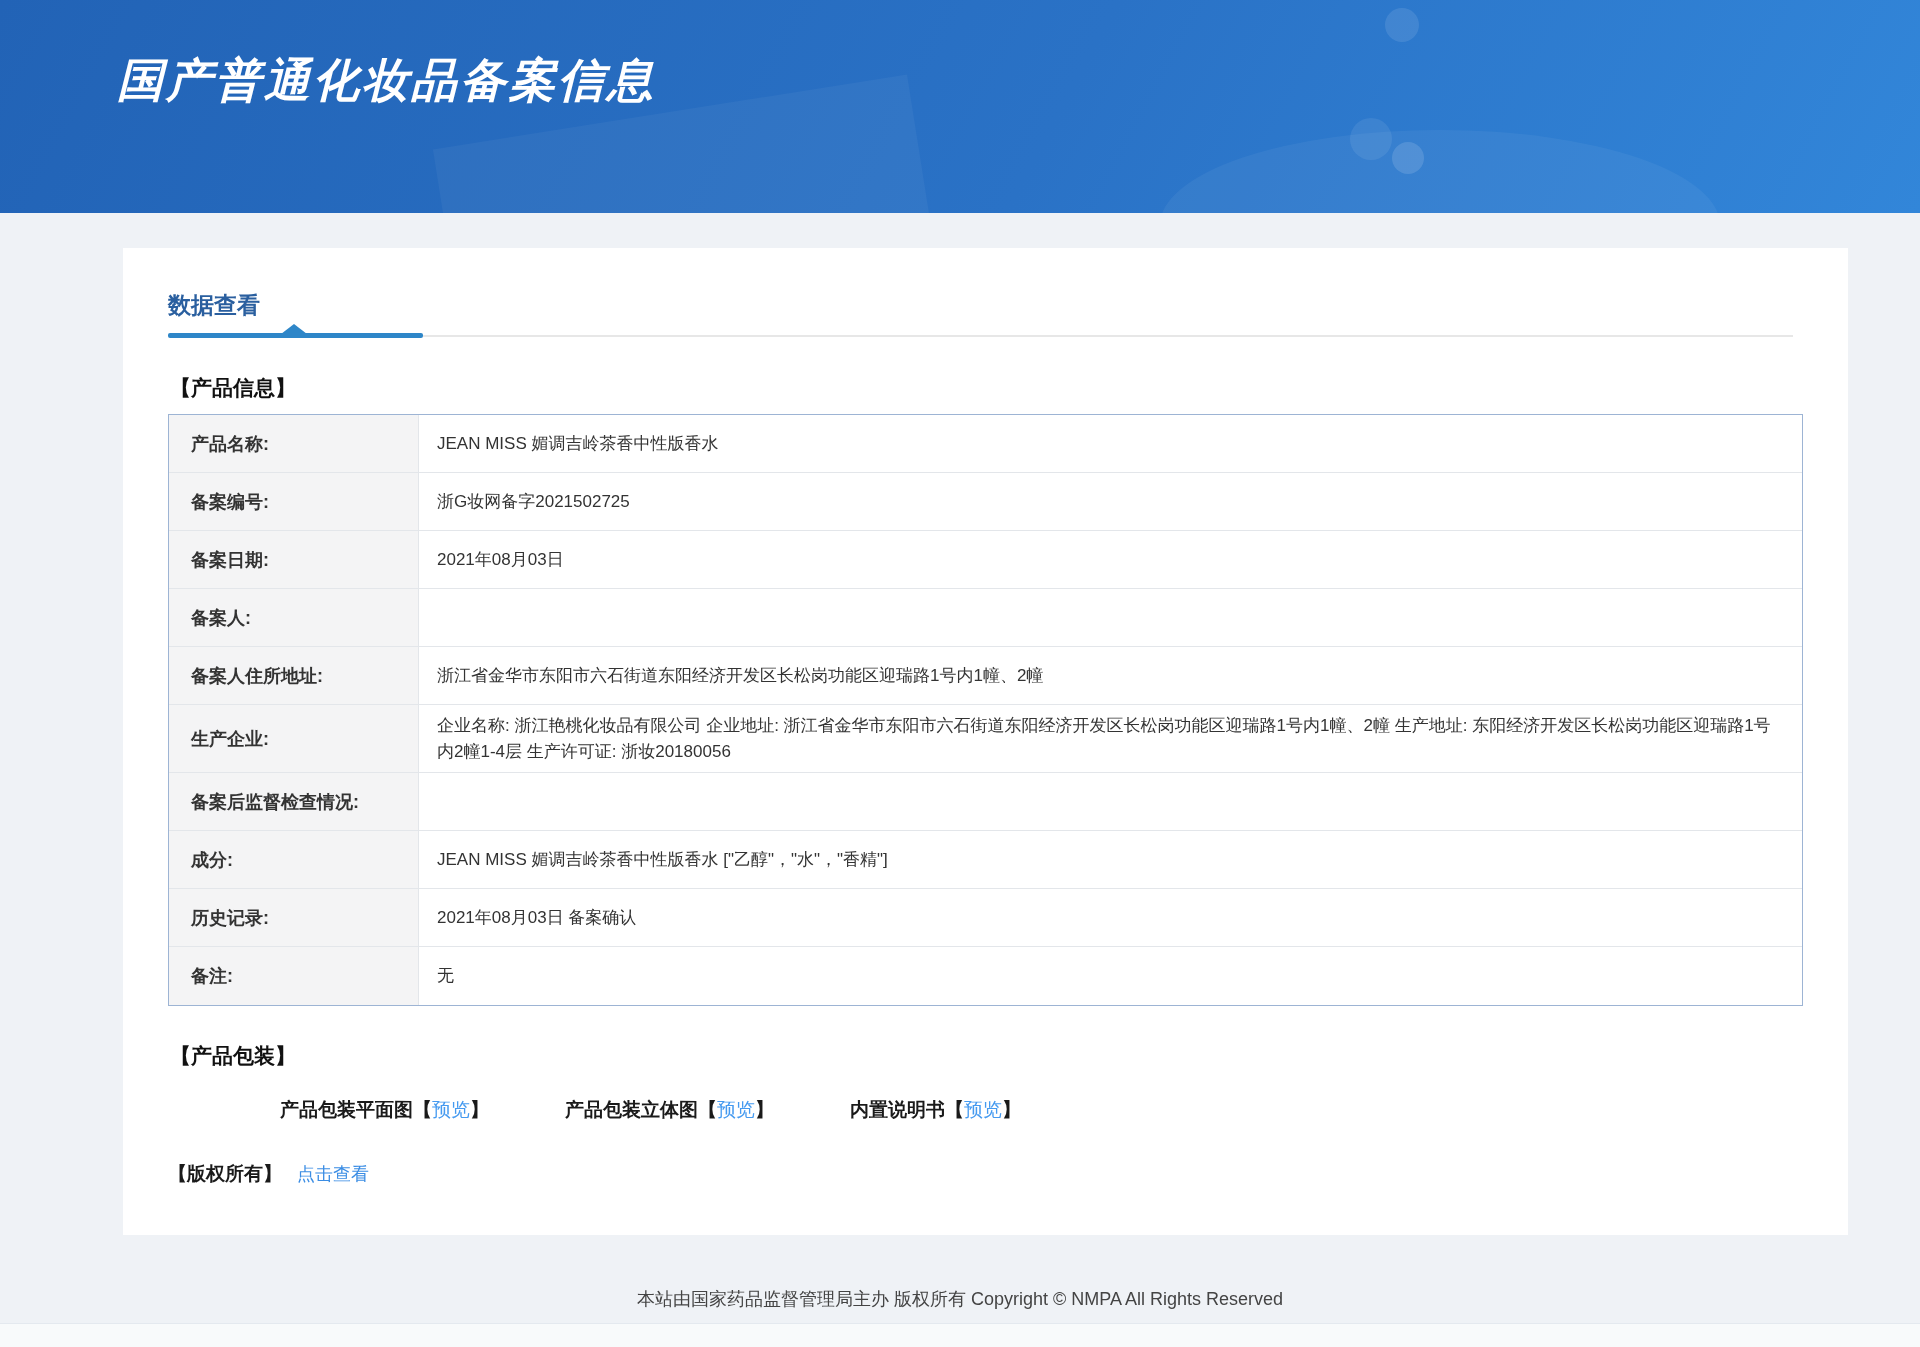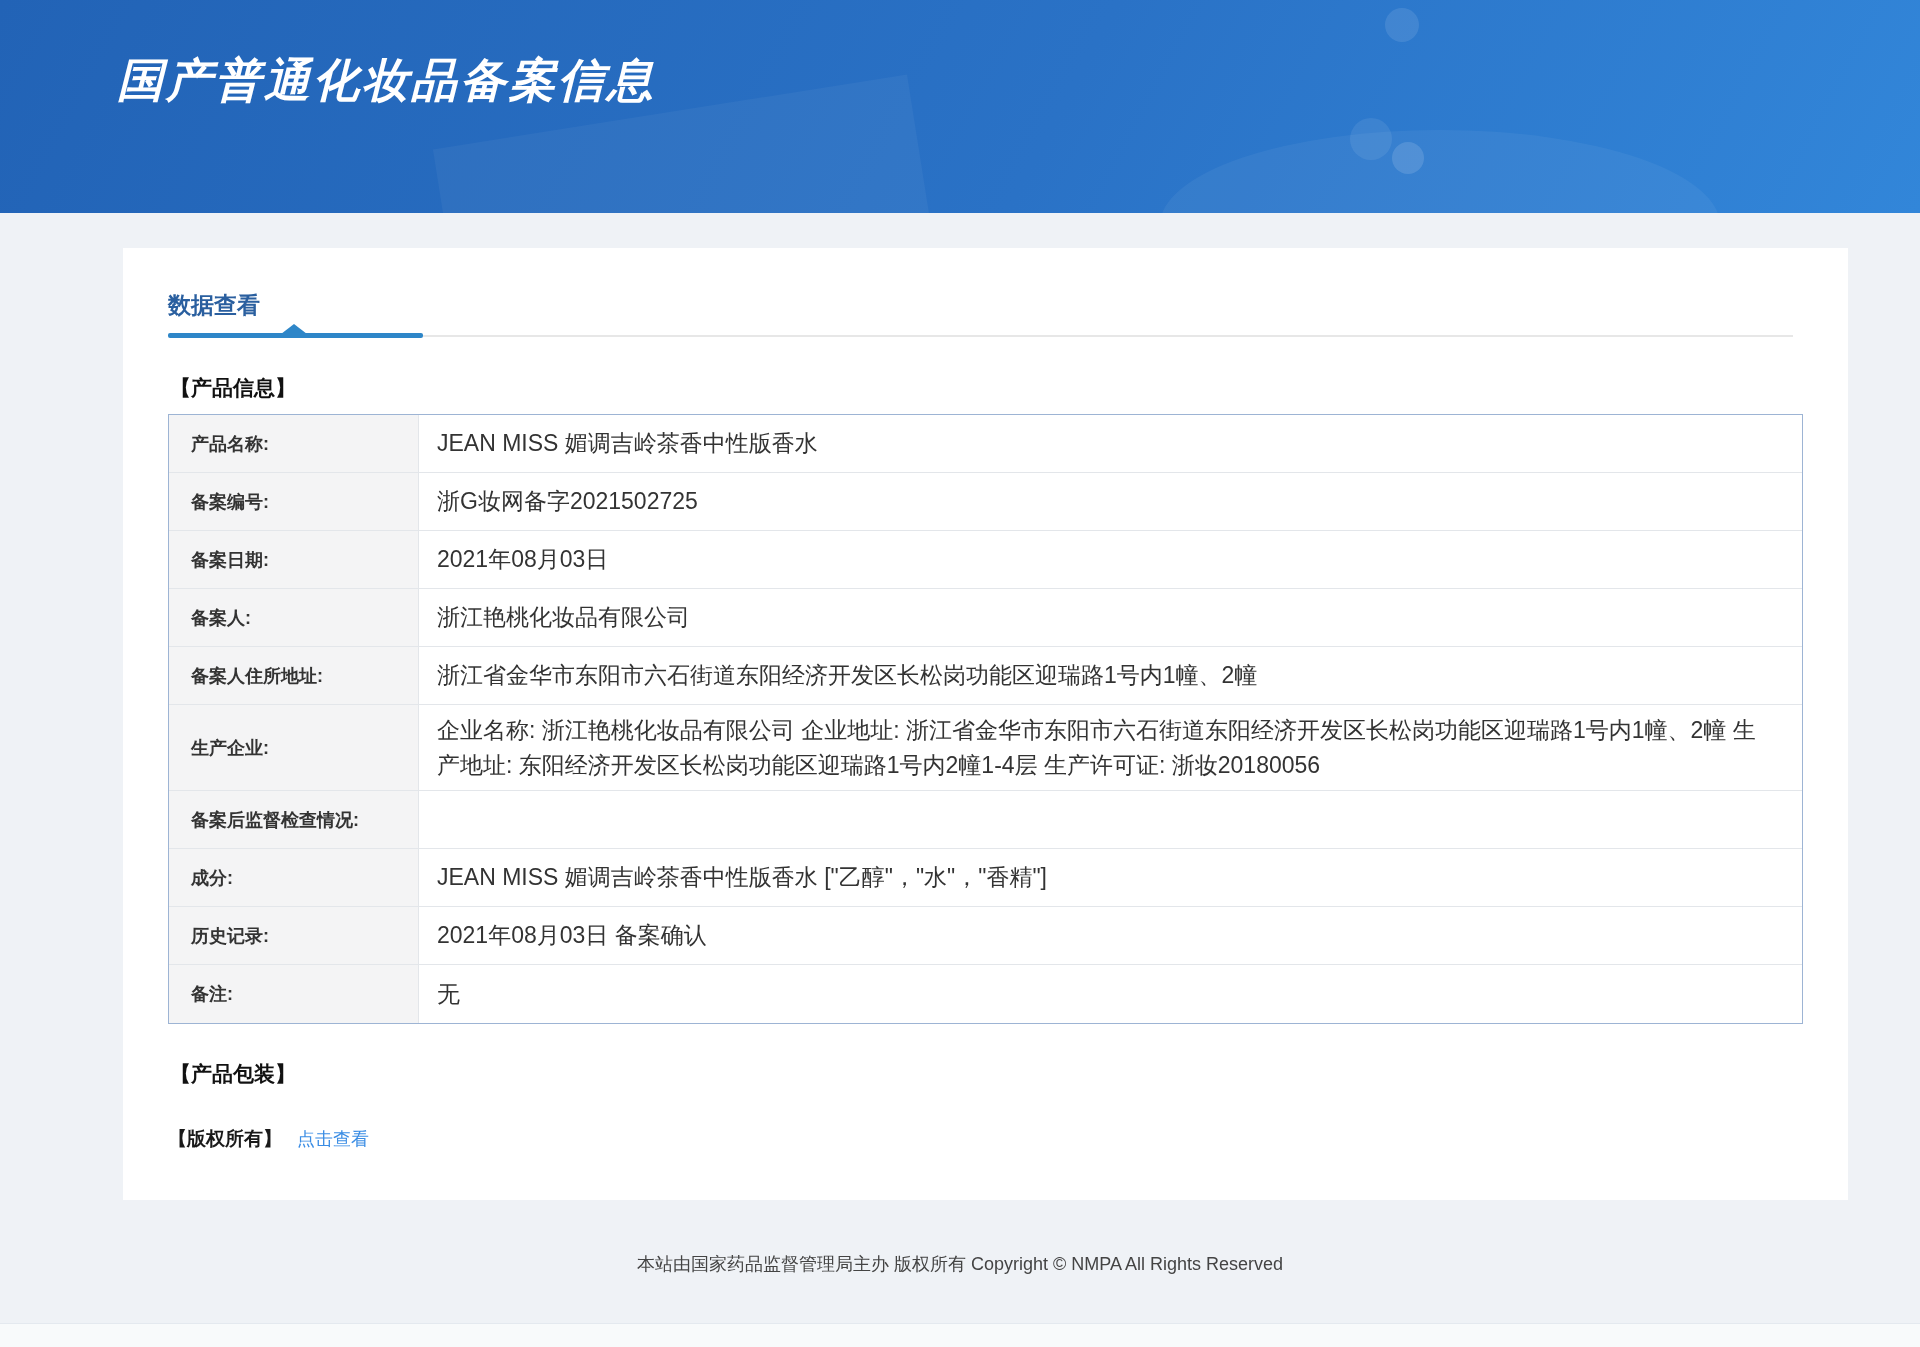--- a/index.html
+++ b/index.html
@@ -57,21 +57,21 @@
   .info-table { border:1px solid #9db4d4; }
   .row { display:flex; border-bottom:1px solid #e3e6ea; min-height:58px; }
   .row:last-child { border-bottom:none; }
   .cell-label {
     flex:0 0 250px; background:#f4f4f5; border-right:1px solid #e3e6ea;
     display:flex; align-items:center; padding:6px 10px 6px 22px;
     font-weight:bold; font-size:18px; color:#333;
   }
   .cell-value {
     flex:1; display:flex; align-items:center;
-    padding:8px 30px 8px 18px; font-size:23px; line-height:1.5; color:#333;
+    padding:8px 30px 8px 18px; font-size:17px; line-height:1.5; color:#333;
   }
 
   
   .pkg-items { margin:27px 0 0 112px; display:flex; }
   .pkg-item { margin-right:76px; font-size:19px; font-weight:bold; color:#1a1a1a; white-space:nowrap; }
   .link { color:#459af0; font-weight:normal; cursor:pointer; text-decoration:none; }
   .exec-row { margin-top:38px; font-size:19px; font-weight:bold; color:#1a1a1a; }
   .exec-link { color:#3b8de4; font-weight:normal; margin-left:15px; font-size:18px; cursor:pointer; text-decoration:none; }
 
   
@@ -115,21 +115,20 @@
     <div class="row">
       <div class="cell-label">备案编号:</div>
       <div class="cell-value">浙G妆网备字2021502725</div>
     </div>
     <div class="row">
       <div class="cell-label">备案日期:</div>
       <div class="cell-value">2021年08月03日</div>
     </div>
     <div class="row">
       <div class="cell-label">备案人:</div>
-      <div class="cell-value">浙江艳桃化妆品有限公司</div>
     </div>
     <div class="row">
       <div class="cell-label">备案人住所地址:</div>
       <div class="cell-value">浙江省金华市东阳市六石街道东阳经济开发区长松岗功能区迎瑞路1号内1幢、2幢</div>
     </div>
     <div class="row">
       <div class="cell-label">生产企业:</div>
       <div class="cell-value">企业名称: 浙江艳桃化妆品有限公司 企业地址: 浙江省金华市东阳市六石街道东阳经济开发区长松岗功能区迎瑞路1号内1幢、2幢 生产地址: 东阳经济开发区长松岗功能区迎瑞路1号内2幢1-4层 生产许可证: 浙妆20180056</div>
     </div>
     <div class="row">
@@ -144,20 +143,31 @@
       <div class="cell-label">历史记录:</div>
       <div class="cell-value">2021年08月03日 备案确认</div>
     </div>
     <div class="row">
       <div class="cell-label">备注:</div>
       <div class="cell-value">无</div>
     </div>
   </div>
 
   <div class="section-title">【产品包装】</div>
+  <div class="pkg-items">
+    <div class="pkg-item">
+      <span>产品包装平面图</span><span>【</span><a class="link">预览</a><span>】</span>
+    </div>
+    <div class="pkg-item">
+      <span>产品包装立体图</span><span>【</span><a class="link">预览</a><span>】</span>
+    </div>
+    <div class="pkg-item">
+      <span>内置说明书</span><span>【</span><a class="link">预览</a><span>】</span>
+    </div>
+  </div>
 
   <div class="exec-row">
     <span>【版权所有】</span><a class="exec-link">点击查看</a>
   </div>
 
 </div>
 
 <div class="footer">本站由国家药品监督管理局主办 版权所有 Copyright © NMPA All Rights Reserved</div>
 
 <div class="bottom-strip"></div>

